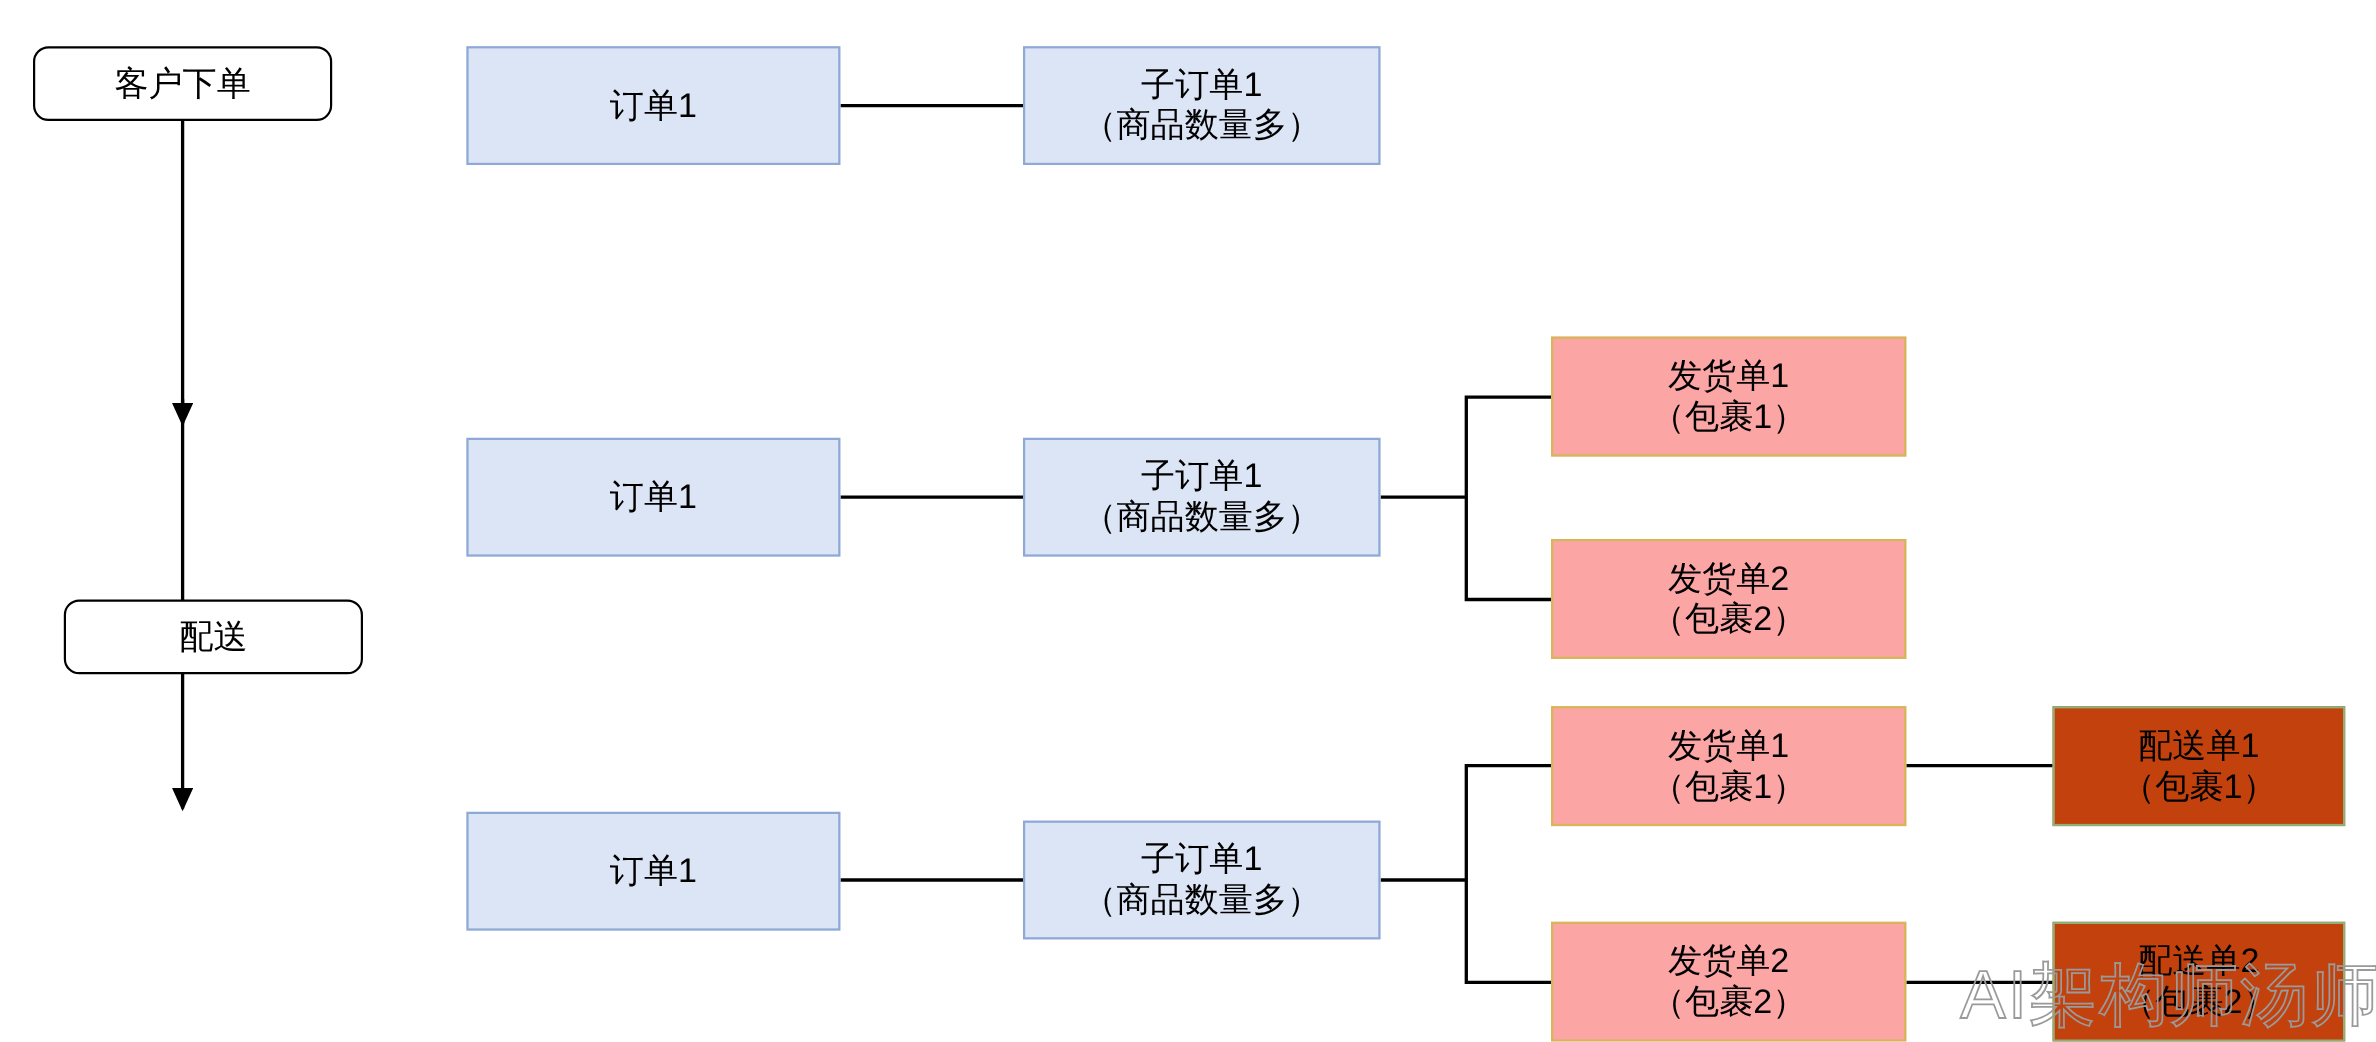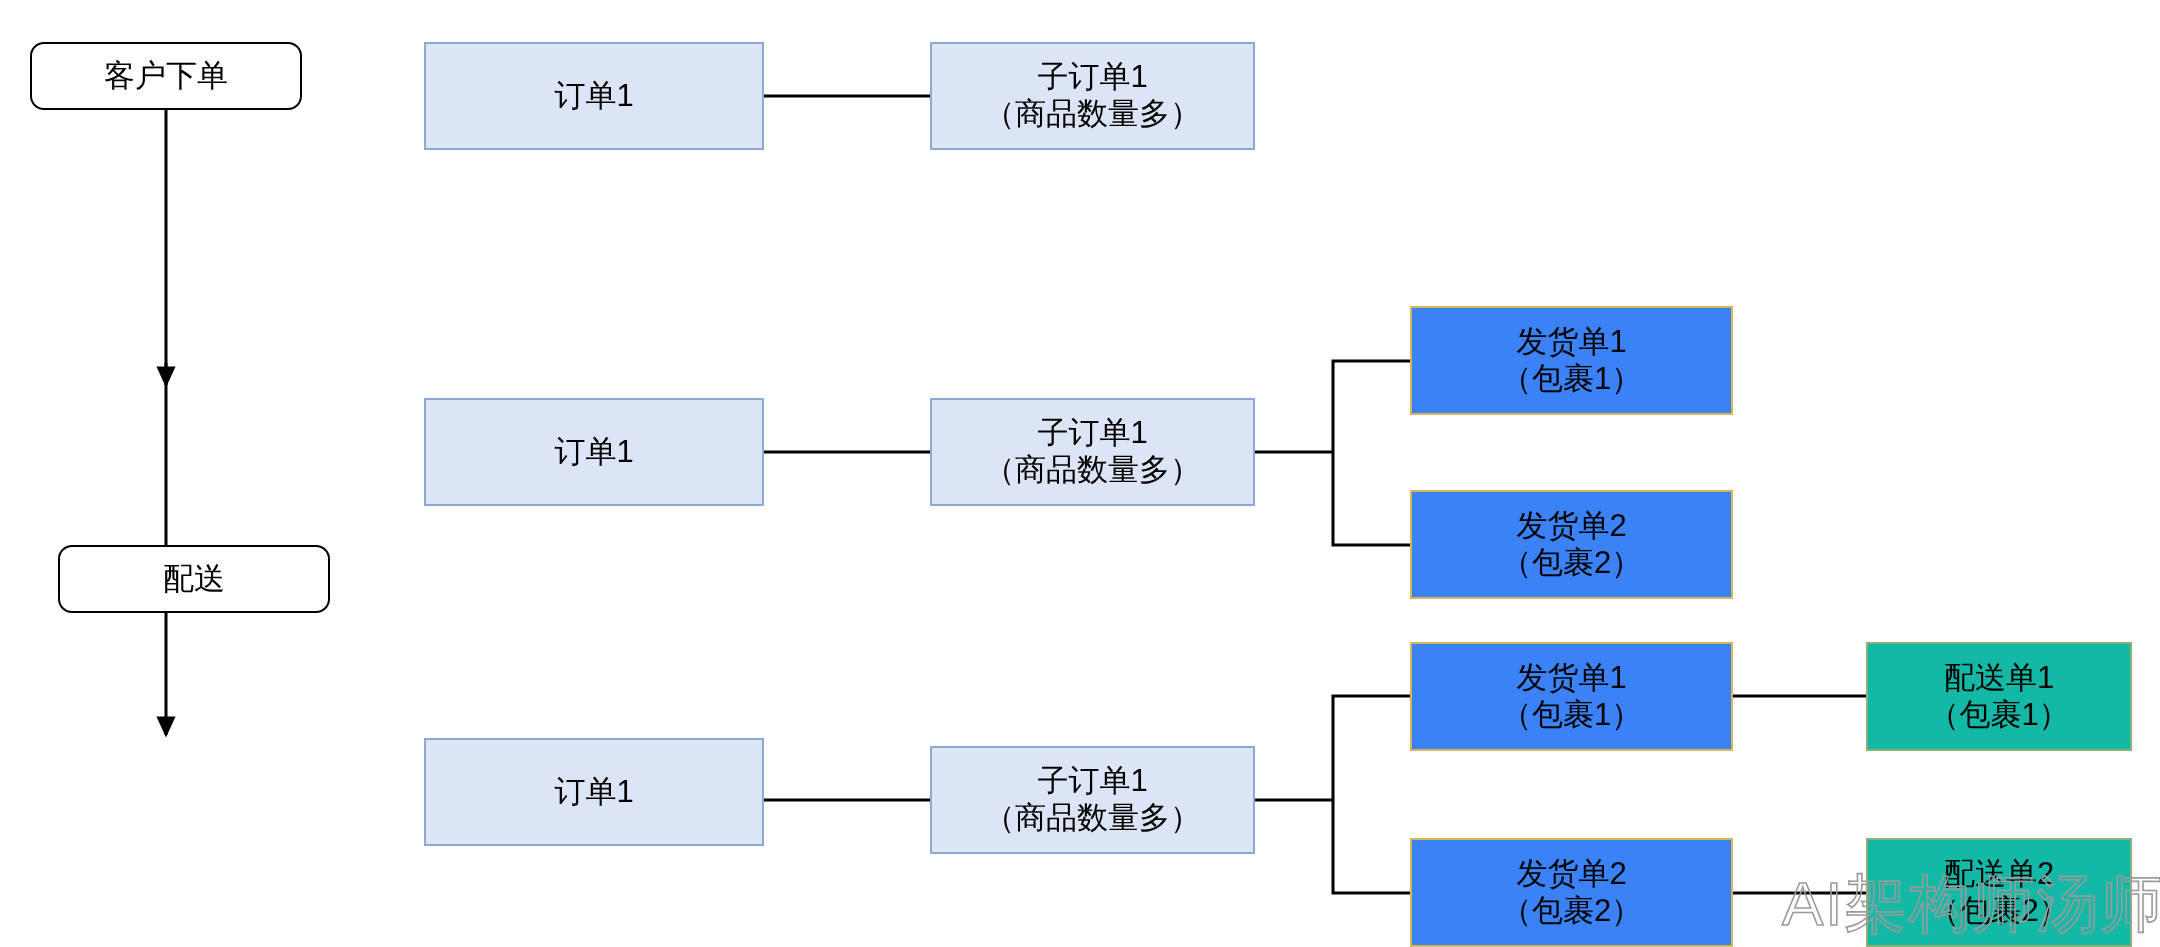--- a/index.html
+++ b/index.html
@@ -48,27 +48,27 @@
     font-size: 31px;
   }
   
   .node-blue {
     background: #dce5f5;
     border: 2px solid #8ea9d6;
     font-size: 31px;
   }
   
   .node-yellow {
-    background: #3b82f6;
+    background: #fca5a5;
     border: 2px solid #d6b656;
     font-size: 31px;
   }
   
   .node-green {
-    background: #14b8a6;
+    background: #c2410c;
     border: 2px solid #8bb178;
     font-size: 31px;
   }
   .watermark {
     position: absolute;
     font-size: 62px;
     color: transparent;
     -webkit-text-stroke: 1.6px #9a9a9a;
     letter-spacing: 2px;
     white-space: nowrap;

